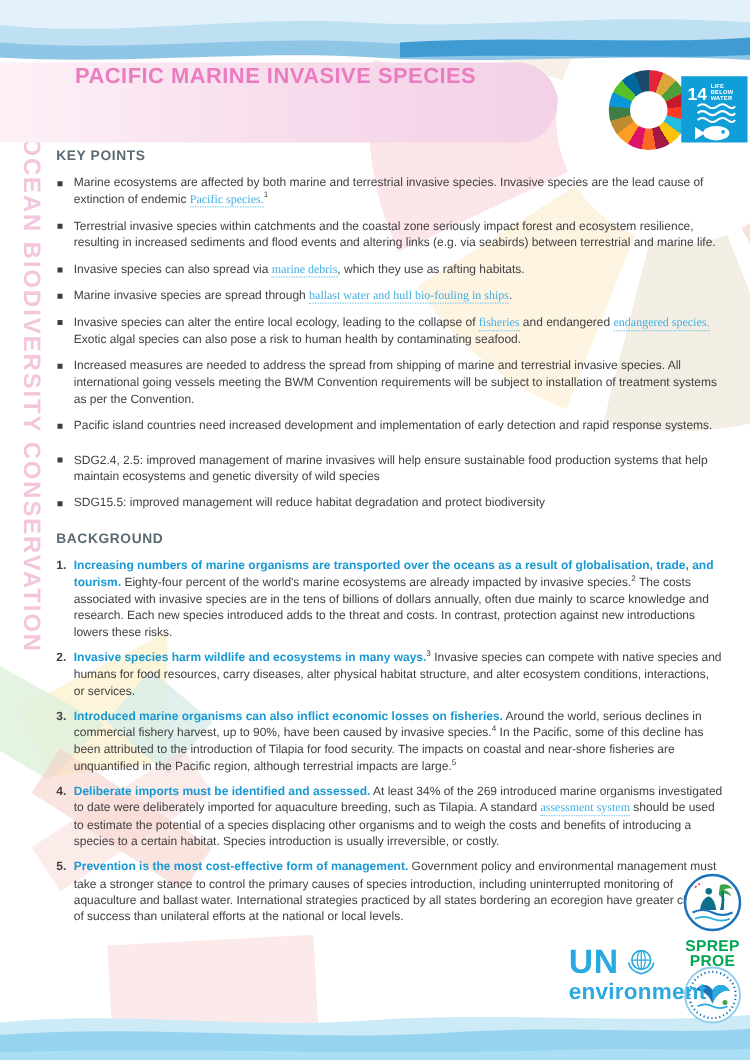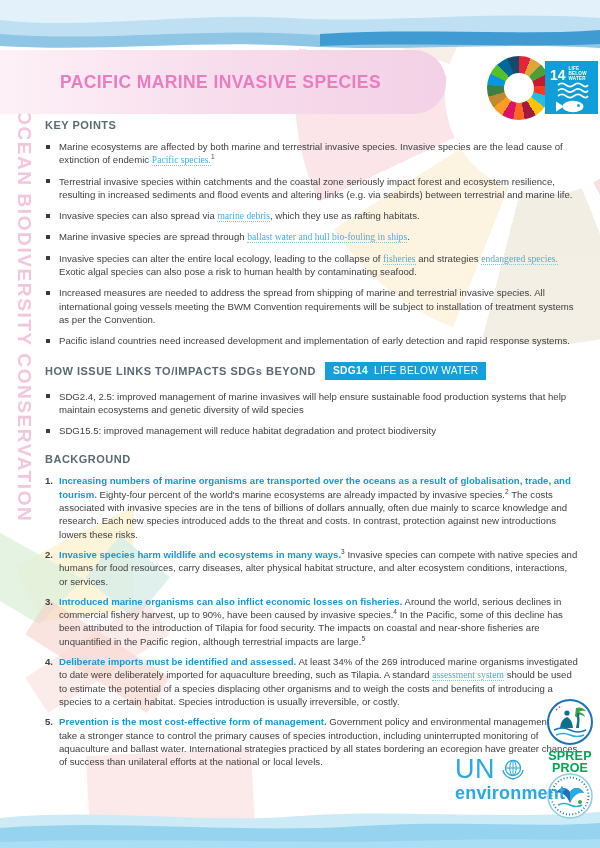--- a/index.html
+++ b/index.html
@@ -18,21 +18,21 @@
   .wm-green{left:-15px;top:545px;width:95px;height:75px;background:#def0db;opacity:.8;
     transform:rotate(18deg);clip-path:polygon(0 0,100% 25%,70% 100%,0 80%);}
   .wm-teal{left:95px;top:550px;width:65px;height:55px;background:#d8eee9;opacity:.8;transform:rotate(40deg);}
   .wm-redbar1{left:25px;top:635px;width:145px;height:42px;background:#f6cdc7;opacity:.55;transform:rotate(33deg);}
   .wm-redbar2{left:25px;top:635px;width:145px;height:42px;background:#f8d8d3;opacity:.5;transform:rotate(-33deg);}
   .wm-pinkrect{left:88px;top:752px;width:165px;height:82px;background:#fadada;opacity:.6;transform:rotate(-3deg);}
   
   .header-waves{position:absolute;left:0;top:0;width:600px;height:56px;z-index:3;}
   .title-band{position:absolute;left:0;top:50px;width:446px;height:64px;z-index:2;
     background:linear-gradient(90deg,#fdf1f7 0%,#f7dbec 55%,#f3d1e6 100%);
-    border-radius:0 34px 34px 0;display:flex;align-items:center;}
+    border-radius:0 34px 34px 0;display:flex;}
   .page-title{margin:0;padding-left:60px;font-size:17.5px;font-weight:bold;letter-spacing:.4px;color:#ea7cc0;}
   .sdg-wheel{position:absolute;left:487px;top:56px;width:64px;height:64px;border-radius:50%;z-index:4;
     background:conic-gradient(#E5243B 0 5.9%,#DDA63A 0 11.8%,#4C9F38 0 17.6%,#C5192D 0 23.5%,
      #FF3A21 0 29.4%,#26BDE2 0 35.3%,#FCC30B 0 41.2%,#A21942 0 47.1%,#FD6925 0 52.9%,
      #DD1367 0 58.8%,#FD9D24 0 64.7%,#BF8B2E 0 70.6%,#3F7E44 0 76.5%,#0A97D9 0 82.4%,
      #56C02B 0 88.2%,#00689D 0 94.1%,#19486A 0 100%);}
   .sdg-wheel::after{content:"";position:absolute;left:17px;top:17px;width:30px;height:30px;border-radius:50%;background:#fff;}
   .sdg14-icon{position:absolute;left:545px;top:61px;width:53px;height:53px;background:#0f9ed8;z-index:4;
     color:#fff;overflow:hidden;}
   .sdg14-head{display:flex;align-items:flex-end;padding:4px 0 0 5px;}
@@ -62,21 +62,21 @@
   ol.numbered li{position:relative;padding-left:14px;margin-bottom:7px;
     font-size:9.6px;line-height:13.3px;color:#414042;}
   .bg-num{position:absolute;left:0;top:0;font-weight:bold;color:#414042;}
   
   .sprep-logo{position:absolute;left:544px;top:698px;width:52px;z-index:3;text-align:center;}
   .sprep-circle{width:48px;height:48px;margin:0 auto;}
   .sprep-name{font-size:12.5px;font-weight:bold;color:#00a651;line-height:12px;letter-spacing:.2px;}
   .whale-logo{position:absolute;left:546px;top:772px;width:48px;height:48px;z-index:3;}
   .un-logo{position:absolute;left:455px;top:756px;width:100px;z-index:3;color:#2aa9e0;}
   .un-row{display:flex;align-items:center;}
-  .un-text{font-size:27px;font-weight:normal;letter-spacing:.5px;line-height:26px;}
+  .un-text{font-size:27px;font-weight:bold;letter-spacing:.5px;line-height:26px;}
   .un-emblem{margin-left:5px;}
   .un-env{font-size:18px;font-weight:bold;letter-spacing:.2px;margin-top:1px;}
   
   .footer-waves{position:absolute;left:0;bottom:0;width:600px;height:50px;z-index:2;}
 </style>
 </head>
 <body>
 
 <div class="page">
 
@@ -126,34 +126,27 @@
 
   <div class="content">
 
     <section>
       <h2 class="section-heading">KEY POINTS</h2>
       <ul class="bullets">
           <li><span class="seg-text">Marine ecosystems are affected by both marine and terrestrial invasive species. Invasive species are the lead cause of extinction of endemic </span><span class="seg-link">Pacific species.</span><sup class="seg-sup">1</sup></li>
           <li><span class="seg-text">Terrestrial invasive species within catchments and the coastal zone seriously impact forest and ecosystem resilience, resulting in increased sediments and flood events and altering links (e.g. via seabirds) between terrestrial and marine life.</span></li>
           <li><span class="seg-text">Invasive species can also spread via </span><span class="seg-link">marine debris</span><span class="seg-text">, which they use as rafting habitats.</span></li>
           <li><span class="seg-text">Marine invasive species are spread through </span><span class="seg-link">ballast water and hull bio-fouling in ships</span><span class="seg-text">.</span></li>
-          <li><span class="seg-text">Invasive species can alter the entire local ecology, leading to the collapse of </span><span class="seg-link">fisheries</span><span class="seg-text"> and strategies </span><span class="seg-link">endangered species.</span><span class="seg-text"> Exotic algal species can also pose a risk to human health by contaminating seafood.</span></li>
+          <li><span class="seg-text">Invasive species can alter the entire local ecology, leading to the collapse of </span><span class="seg-link">fisheries</span><span class="seg-text"> and endangered </span><span class="seg-link">endangered species.</span><span class="seg-text"> Exotic algal species can also pose a risk to human health by contaminating seafood.</span></li>
           <li><span class="seg-text">Increased measures are needed to address the spread from shipping of marine and terrestrial invasive species. All international going vessels meeting the BWM Convention requirements will be subject to installation of treatment systems as per the Convention.</span></li>
           <li><span class="seg-text">Pacific island countries need increased development and implementation of early detection and rapid response systems.</span></li>
         </ul>
     </section>
 
     <section class="sdg-section">
-      <div class="heading-row">
-        <h2 class="section-heading">HOW ISSUE LINKS TO/IMPACTS SDGs BEYOND</h2>
-        <span class="sdg-badge">
-          <span class="badge-code">SDG14</span>
-          <span class="badge-label">LIFE BELOW WATER</span>
-        </span>
-      </div>
       <ul class="bullets">
           <li><span class="seg-text">SDG2.4, 2.5: improved management of marine invasives will help ensure sustainable food production systems that help maintain ecosystems and genetic diversity of wild species</span></li>
           <li><span class="seg-text">SDG15.5: improved management will reduce habitat degradation and protect biodiversity</span></li>
         </ul>
     </section>
 
     <section class="bg-section">
       <h2 class="section-heading">BACKGROUND</h2>
       <ol class="numbered">
           <li><span class="bg-num">1.</span><span class="seg-lead">Increasing numbers of marine organisms are transported over the oceans as a result of globalisation, trade, and tourism.</span><span class="seg-text"> Eighty-four percent of the world's marine ecosystems are already impacted by invasive species.</span><sup class="seg-sup">2</sup><span class="seg-text"> The costs associated with invasive species are in the tens of billions of dollars annually, often due mainly to scarce knowledge and research. Each new species introduced adds to the threat and costs. In contrast, protection against new introductions lowers these risks.</span></li>

